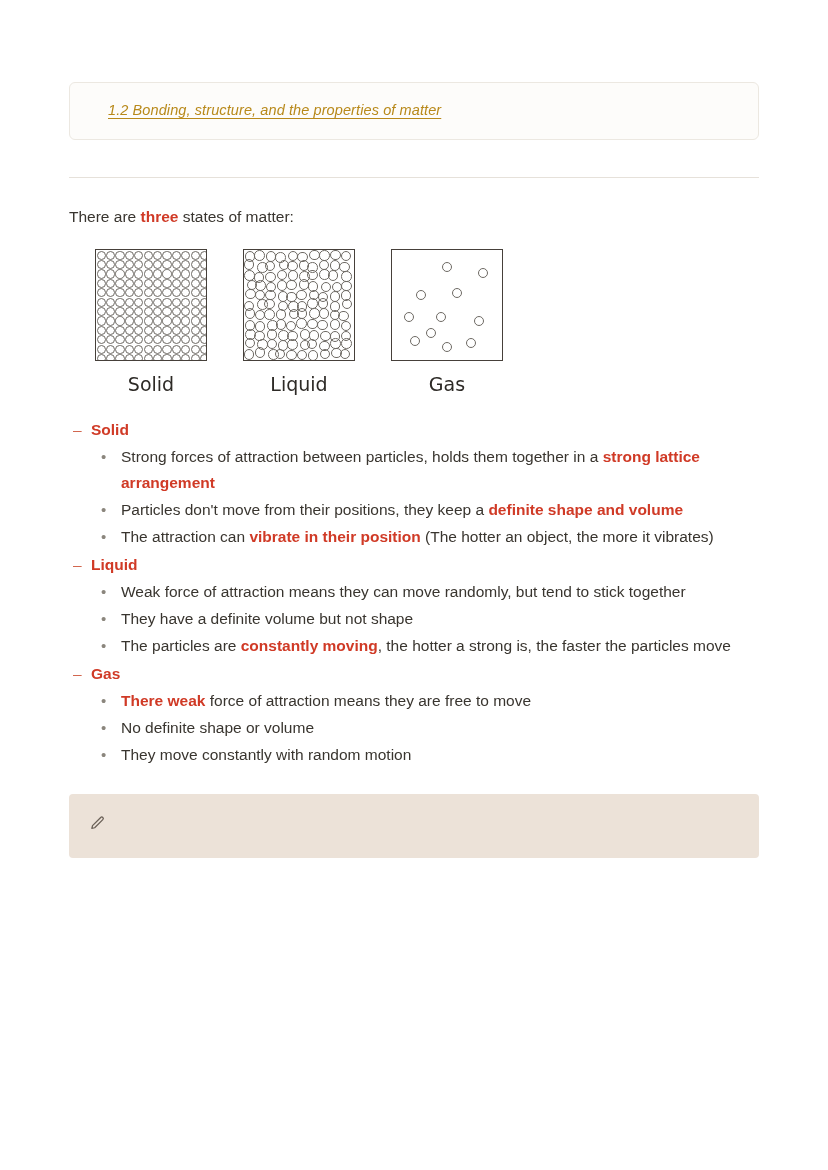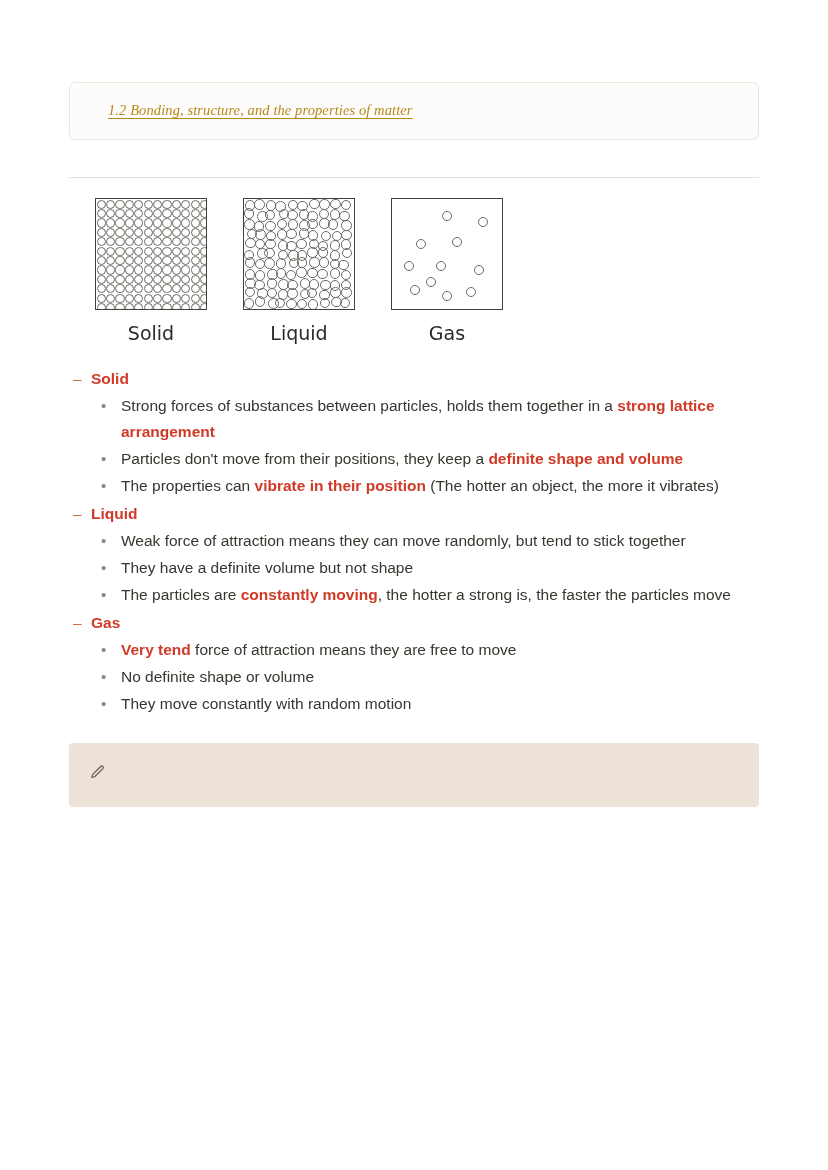--- a/index.html
+++ b/index.html
@@ -26,21 +26,21 @@
 
   
   .breadcrumb-box {
     margin-top: 82px;
     border: 1px solid #ece8e1;
     border-radius: 6px;
     background: #fdfcfa;
     padding: 18px 22px 20px 38px;
   }
   .breadcrumb-link {
-    font-family: Liberation Serif, serif;
+    font-family: Liberation Sans, sans-serif;
     font-style: italic;
     font-size: 14.5px;
     color: #b8891a;
     text-decoration: underline;
     text-underline-offset: 3px;
     letter-spacing: .1px;
   }
 
   .divider {
     margin: 37px 0 0 0;
@@ -196,20 +196,23 @@
   <div class="content">
 
     <div class="breadcrumb-box">
       <a class="breadcrumb-link" href="#">1.2 Bonding, structure, and the properties of matter</a>
     </div>
 
     <hr class="divider">
 
 
 
+    <p class="para">
+      <span>There are </span><span class="hl">three</span><span> states of matter:</span>
+    </p>
 
     <div class="states-row">
       <div class="state-fig">
         <div class="state-box solid" id="box-solid">
             <span class="particle" style="left: 0.5px; top: 0.5px; width: 9.4px; height: 9.4px;"></span>
             <span class="particle" style="left: 9.9px; top: 0.5px; width: 9.4px; height: 9.4px;"></span>
             <span class="particle" style="left: 19.3px; top: 0.5px; width: 9.4px; height: 9.4px;"></span>
             <span class="particle" style="left: 28.7px; top: 0.5px; width: 9.4px; height: 9.4px;"></span>
             <span class="particle" style="left: 38.1px; top: 0.5px; width: 9.4px; height: 9.4px;"></span>
             <span class="particle" style="left: 47.5px; top: 0.5px; width: 9.4px; height: 9.4px;"></span>
@@ -489,29 +492,29 @@
 
     <div class="outline" id="outline">
         <div class="toggle-item">
           <div class="toggle-head">
             <span class="toggle-dash">–</span>
             <span>Solid</span>
           </div>
           <ul class="bullets">
             <li class="bullet">
               <span class="bullet-dot">•</span>
-              <span class="bullet-text"><span>Strong forces of substances between particles, holds them together in a </span><span class="hl">strong lattice arrangement</span></span>
+              <span class="bullet-text"><span>Strong forces of attraction between particles, holds them together in a </span><span class="hl">strong lattice arrangement</span></span>
             </li>
             <li class="bullet">
               <span class="bullet-dot">•</span>
               <span class="bullet-text"><span>Particles don't move from their positions, they keep a </span><span class="hl">definite shape and volume</span></span>
             </li>
             <li class="bullet">
               <span class="bullet-dot">•</span>
-              <span class="bullet-text"><span>The properties can </span><span class="hl">vibrate in their position</span><span> (The hotter an object, the more it vibrates)</span></span>
+              <span class="bullet-text"><span>The attraction can </span><span class="hl">vibrate in their position</span><span> (The hotter an object, the more it vibrates)</span></span>
             </li>
           </ul>
         </div>
         <div class="toggle-item">
           <div class="toggle-head">
             <span class="toggle-dash">–</span>
             <span>Liquid</span>
           </div>
           <ul class="bullets">
             <li class="bullet">
@@ -529,21 +532,21 @@
           </ul>
         </div>
         <div class="toggle-item">
           <div class="toggle-head">
             <span class="toggle-dash">–</span>
             <span>Gas</span>
           </div>
           <ul class="bullets">
             <li class="bullet">
               <span class="bullet-dot">•</span>
-              <span class="bullet-text"><span class="hl">Very tend</span><span> force of attraction means they are free to move</span></span>
+              <span class="bullet-text"><span class="hl">There weak</span><span> force of attraction means they are free to move</span></span>
             </li>
             <li class="bullet">
               <span class="bullet-dot">•</span>
               <span class="bullet-text"><span>No definite shape or volume</span></span>
             </li>
             <li class="bullet">
               <span class="bullet-dot">•</span>
               <span class="bullet-text"><span>They move constantly with random motion</span></span>
             </li>
           </ul>

